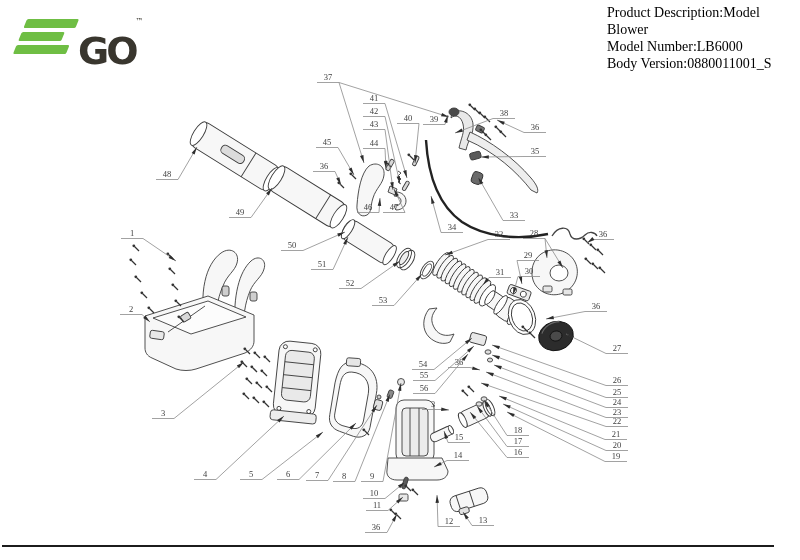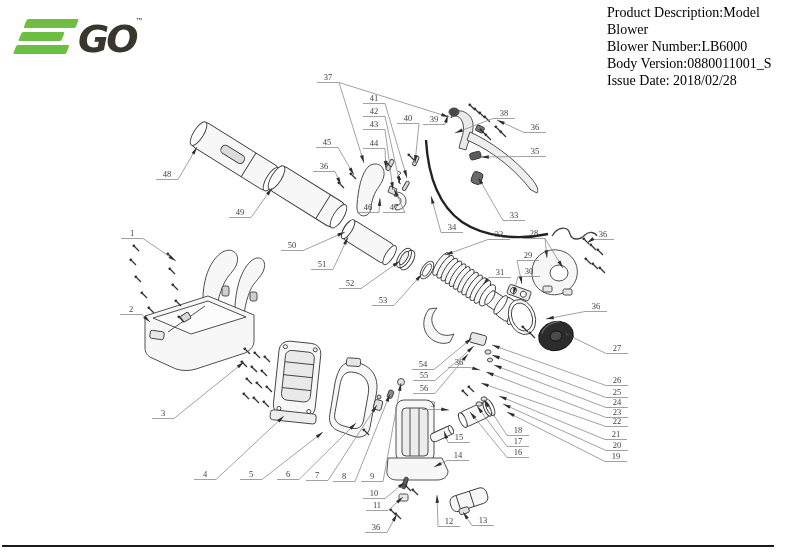--- a/index.html
+++ b/index.html
@@ -3,22 +3,22 @@
 <meta charset="utf-8">
 <style>
   html,body{margin:0;padding:0;}
   body{width:800px;height:560px;position:relative;background:#ffffff;overflow:hidden;
        font-family:"Liberation Serif",serif;}
   
   .logo{position:absolute;left:12px;top:18px;display:flex;align-items:flex-start;}
   .logo-e{display:flex;flex-direction:column;gap:4px;transform:skewX(-22deg);margin:1px 5px 0 8px;}
   .bar{height:9px;background:#6fbe44;border-radius:1.5px;}
   .b1{width:52px}.b2{width:43px}.b3{width:53px}
-  .logo-go{font-family:"DejaVu Sans",sans-serif;font-weight:bold;font-style:italic;
-           font-size:38px;line-height:34px;letter-spacing:-3px;color:#39362e;margin-top:4px;}
+  .logo-go{font-family:"DejaVu Sans",sans-serif;font-weight:bold;
+           font-size:38px;line-height:34px;letter-spacing:-3px;color:#39362e;margin-top:16px;}
   .logo-tm{font-family:"DejaVu Sans",sans-serif;font-size:8px;color:#39362e;margin-top:-1px;}
   
   .info{position:absolute;left:607px;top:4px;font-size:14px;line-height:17px;color:#000;}
   
   .rule{position:absolute;left:2px;top:545px;width:772px;height:2px;background:#1c1c1c;}
   .page{position:absolute;top:576px;left:650px;width:128px;text-align:right;font-size:11.5px;color:#000;}
   
   #diagram-svg{position:absolute;left:0;top:0;}
   #diagram-svg text{user-select:none;}
 </style>
@@ -30,23 +30,22 @@
     <div class="bar b1"></div>
     <div class="bar b2"></div>
     <div class="bar b3"></div>
   </div>
   <div class="logo-go">GO</div>
   <div class="logo-tm">™</div>
 </div>
 
 <div class="info">
   <div>Product Description:Model Blower</div>
-  <div>Blower Number:LB6000</div>
+  <div>Model Number:LB6000</div>
   <div>Body Version:0880011001_S</div>
-  <div>Issue Date: 2018/02/28</div>
 </div>
 
 <svg id="diagram-svg" width="800" height="560" viewBox="0 0 800 560">
   <g stroke="#3c3c3c" stroke-width="0.9" fill="#f7f7f7" stroke-linejoin="round">
 
     <g transform="translate(196,132) rotate(32)">
       <rect x="0" y="-14" width="92" height="28" rx="7"></rect>
       <ellipse cx="3" cy="0" rx="5" ry="13.5" fill="#ffffff"></ellipse>
       <ellipse cx="89" cy="0" rx="5" ry="13.5" fill="#ffffff"></ellipse>
       <rect x="30" y="-5" width="26" height="9" rx="4" fill="#dcdcdc"></rect>

